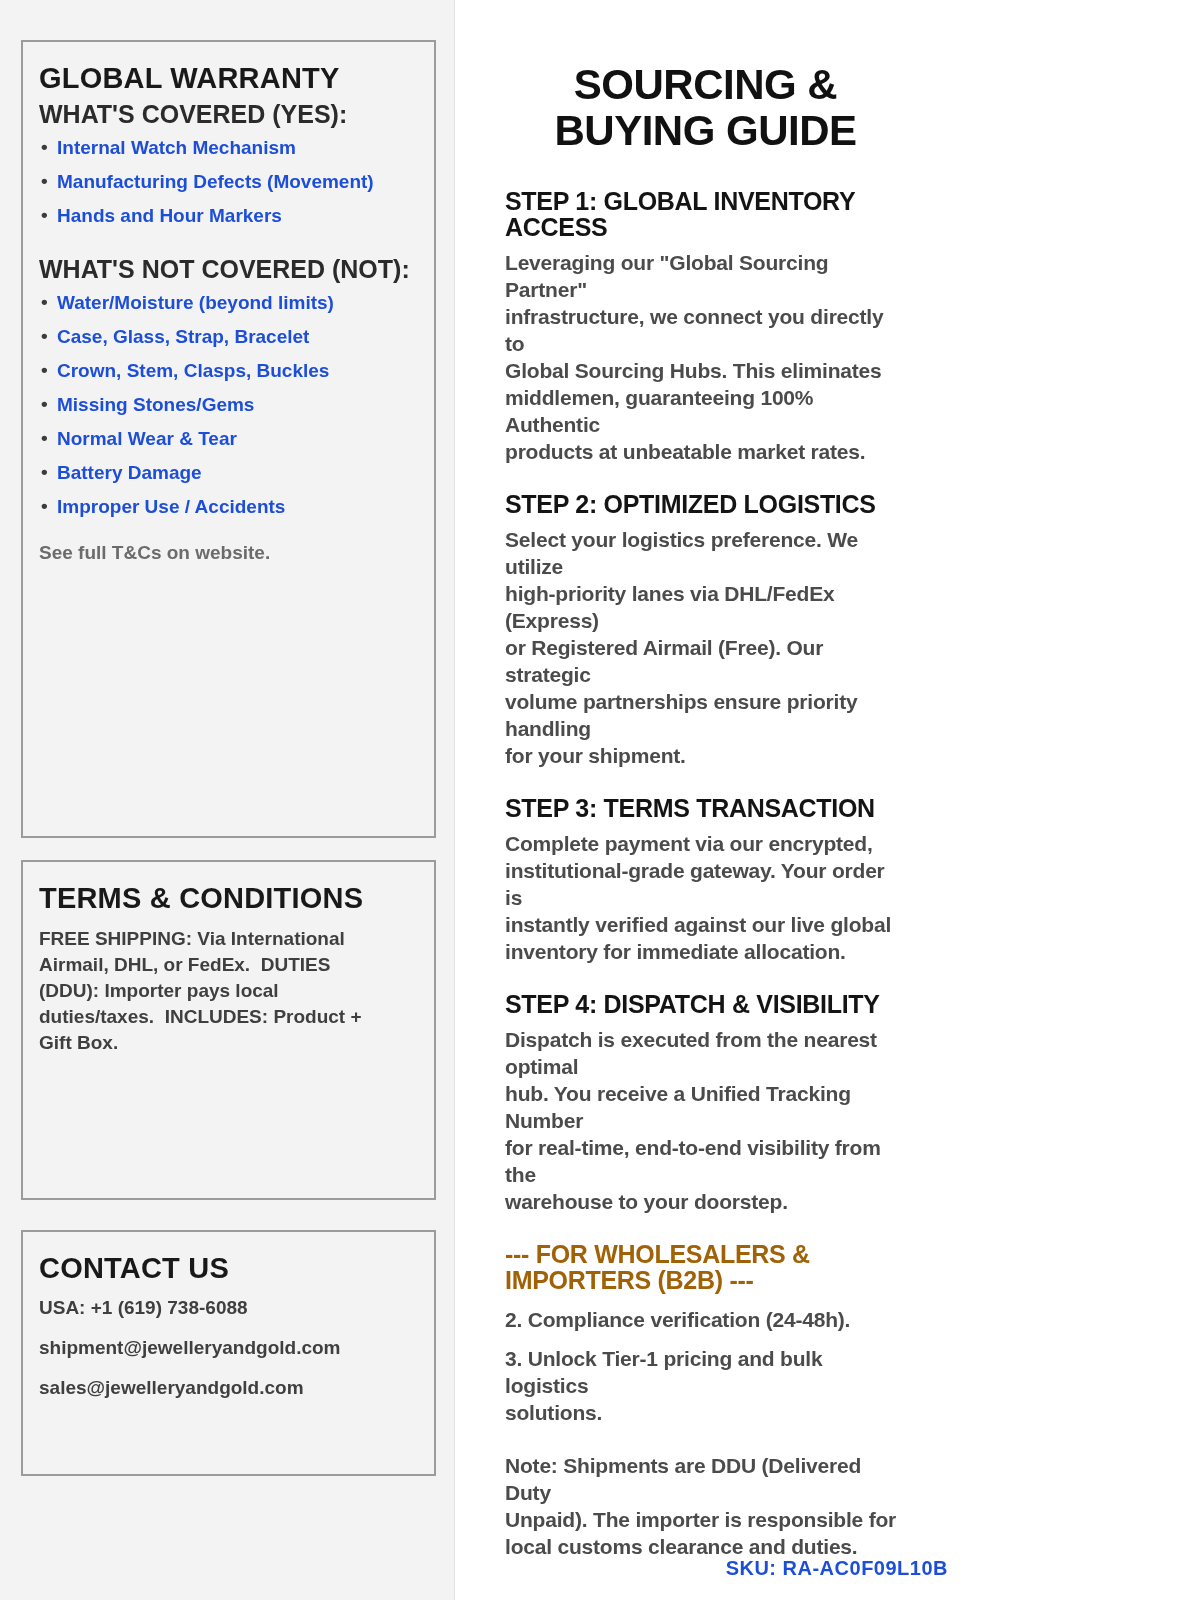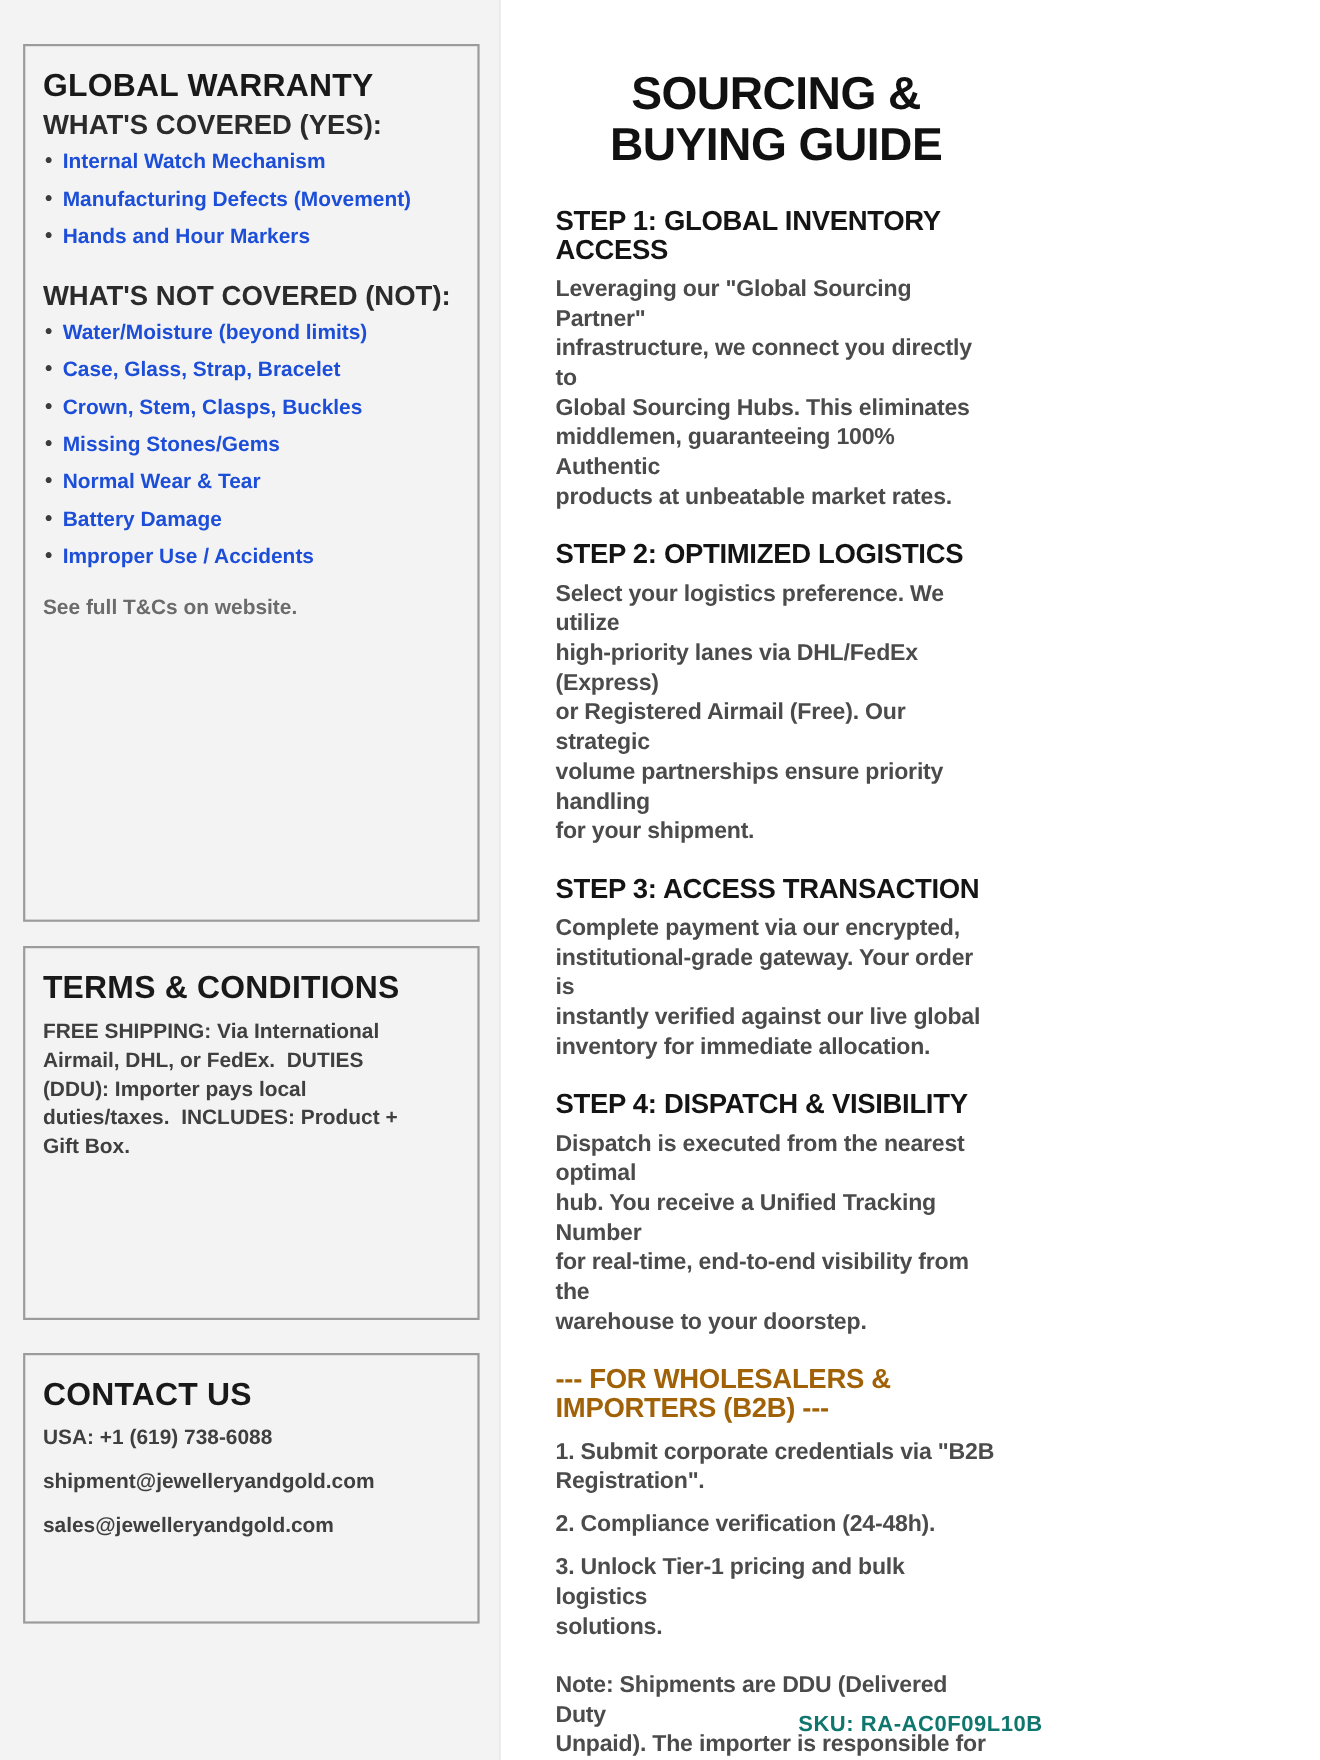--- a/index.html
+++ b/index.html
@@ -105,21 +105,21 @@
     font-size:25px; line-height:26px;
     font-weight:bold; color:#a16207;
     letter-spacing:-0.3px;
   }
   .prose.tight { margin-bottom:12px; }
   .prose.note  { margin-top:10px; }
   .sku {
     position:absolute;
     right:8px; bottom:20px;
     font-size:20px; font-weight:bold;
-    color:#0f766e;
+    color:#1d4ed8;
     letter-spacing:0.5px;
   }
 </style>
 </head>
 <body>
 
 <div class="page">
 
   <aside class="sidebar">
 
@@ -177,39 +177,37 @@
     <section class="step">
       <h2 class="step-heading">STEP 2: OPTIMIZED LOGISTICS</h2>
       <p class="prose">Select your logistics preference. We utilize
 high-priority lanes via DHL/FedEx (Express)
 or Registered Airmail (Free). Our strategic
 volume partnerships ensure priority handling
 for your shipment.</p>
     </section>
 
     <section class="step">
-      <h2 class="step-heading">STEP 3: ACCESS TRANSACTION</h2>
+      <h2 class="step-heading">STEP 3: TERMS TRANSACTION</h2>
       <p class="prose">Complete payment via our encrypted,
 institutional-grade gateway. Your order is
 instantly verified against our live global
 inventory for immediate allocation.</p>
     </section>
 
     <section class="step">
       <h2 class="step-heading">STEP 4: DISPATCH &amp; VISIBILITY</h2>
       <p class="prose">Dispatch is executed from the nearest optimal
 hub. You receive a Unified Tracking Number
 for real-time, end-to-end visibility from the
 warehouse to your doorstep.</p>
     </section>
 
     <section class="b2b">
       <h2 class="b2b-heading">--- FOR WHOLESALERS &amp; IMPORTERS (B2B) ---</h2>
-      <p class="prose tight">1. Submit corporate credentials via "B2B
-Registration".</p>
       <p class="prose tight">2. Compliance verification (24-48h).</p>
       <p class="prose">3. Unlock Tier-1 pricing and bulk logistics
 solutions.</p>
       <p class="prose note">Note: Shipments are DDU (Delivered Duty
 Unpaid). The importer is responsible for
 local customs clearance and duties.</p>
     </section>
 
     <div class="sku">SKU: RA-AC0F09L10B</div>
   </main>

